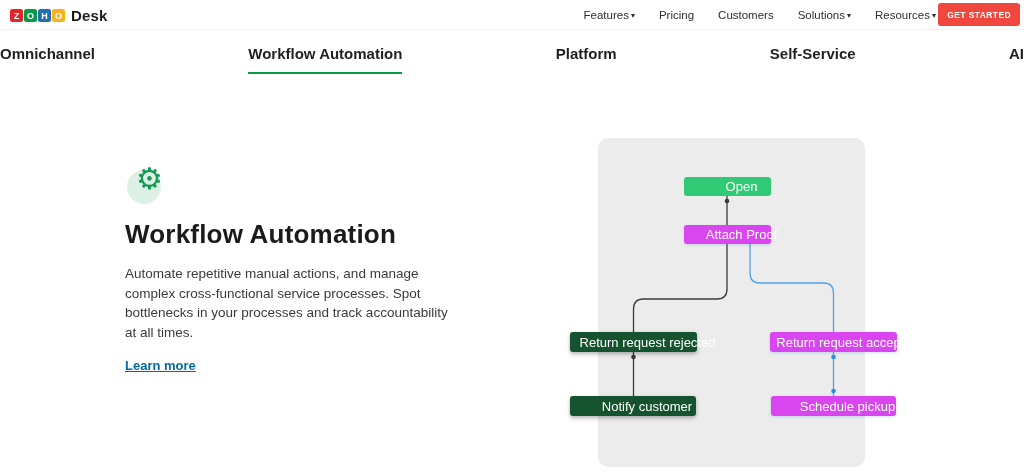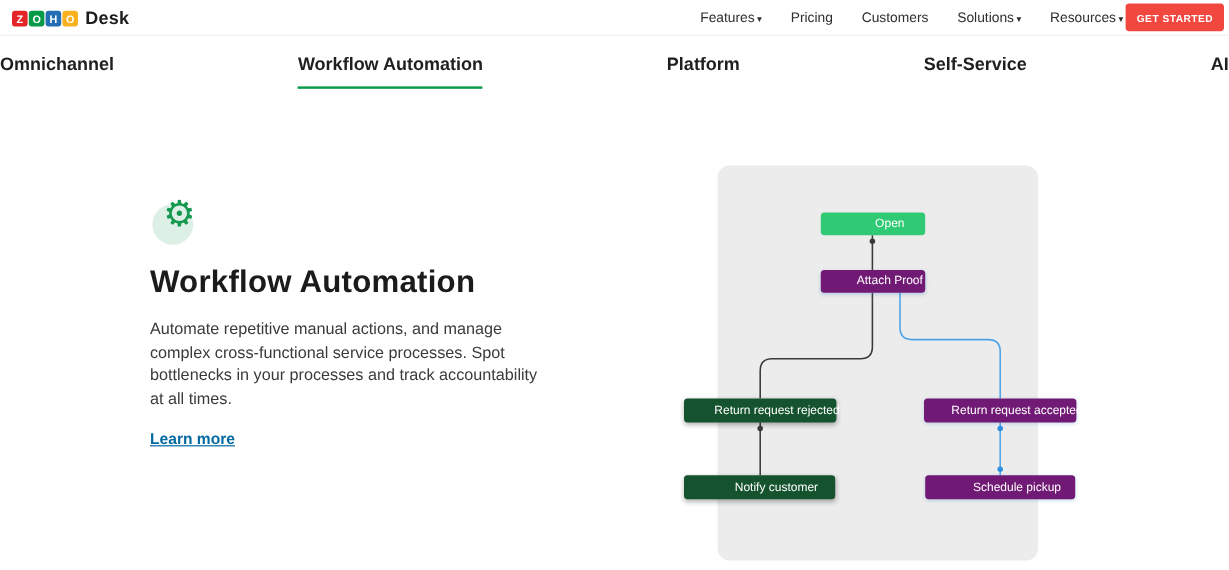--- a/index.html
+++ b/index.html
@@ -33,23 +33,23 @@
   .feature-icon-wrap { position: absolute; left: 127px; top: 166px; width: 44px; height: 42px; }
   .feature-icon-circle { position: absolute; left: 0; top: 4px; width: 34px; height: 34px; border-radius: 50%; background: #ddf0e5; }
   .feature-icon-gear { position: absolute; left: 9px; top: -2px; font-size: 30px; color: #15984f; line-height: 1; }
   .page-title { position: absolute; left: 125px; top: 219px; font-size: 26px; font-weight: bold; color: #1b1b1b; letter-spacing: .2px; }
   .page-desc { position: absolute; left: 125px; top: 264px; width: 335px; font-size: 13.5px; line-height: 19.5px; color: #3a3a3a; }
   .learn-more { position: absolute; left: 125px; top: 358px; font-size: 13px; font-weight: bold; color: #0369a1; text-decoration: underline; cursor: pointer; }
 
   
   .flow-panel { position: absolute; left: 598px; top: 138px; width: 267px; height: 329px; background: #ececec; border-radius: 10px; }
   .flow-svg { position: absolute; left: 560px; top: 138px; width: 350px; height: 330px; }
-  .flow-node { position: absolute; border-radius: 3px; color: #fff; font-size: 10px; text-align: center; display: flex; align-items: center; justify-content: center; cursor: pointer; white-space: nowrap; padding-left: 28px; }
+  .flow-node { position: absolute; border-radius: 3px; color: #fff; font-size: 13px; text-align: center; display: flex; align-items: center; justify-content: center; cursor: pointer; white-space: nowrap; padding-left: 28px; }
   .fn-green { background: #2fca73; }
-  .fn-blue { background: #701a75; box-shadow: 0 1px 3px rgba(60,130,200,.25); text-align: center; }
+  .fn-blue { background: #d946ef; box-shadow: 0 1px 3px rgba(60,130,200,.25); text-align: center; }
   .fn-black { background: #14532d; box-shadow: 0 2px 4px rgba(0,0,0,.3); }
   .node-open            { left: 684px; top: 177px; width: 87px;  height: 19px; }
   .node-attach          { left: 684px; top: 225px; width: 87px;  height: 19px; }
   .node-rejected        { left: 570px; top: 332px; width: 127px; height: 20px; }
   .node-accepted        { left: 770px; top: 332px; width: 127px; height: 20px; }
   .node-notify          { left: 570px; top: 396px; width: 126px; height: 20px; }
   .node-schedule        { left: 771px; top: 396px; width: 125px; height: 20px; }
 </style>
 </head>
 <body>

